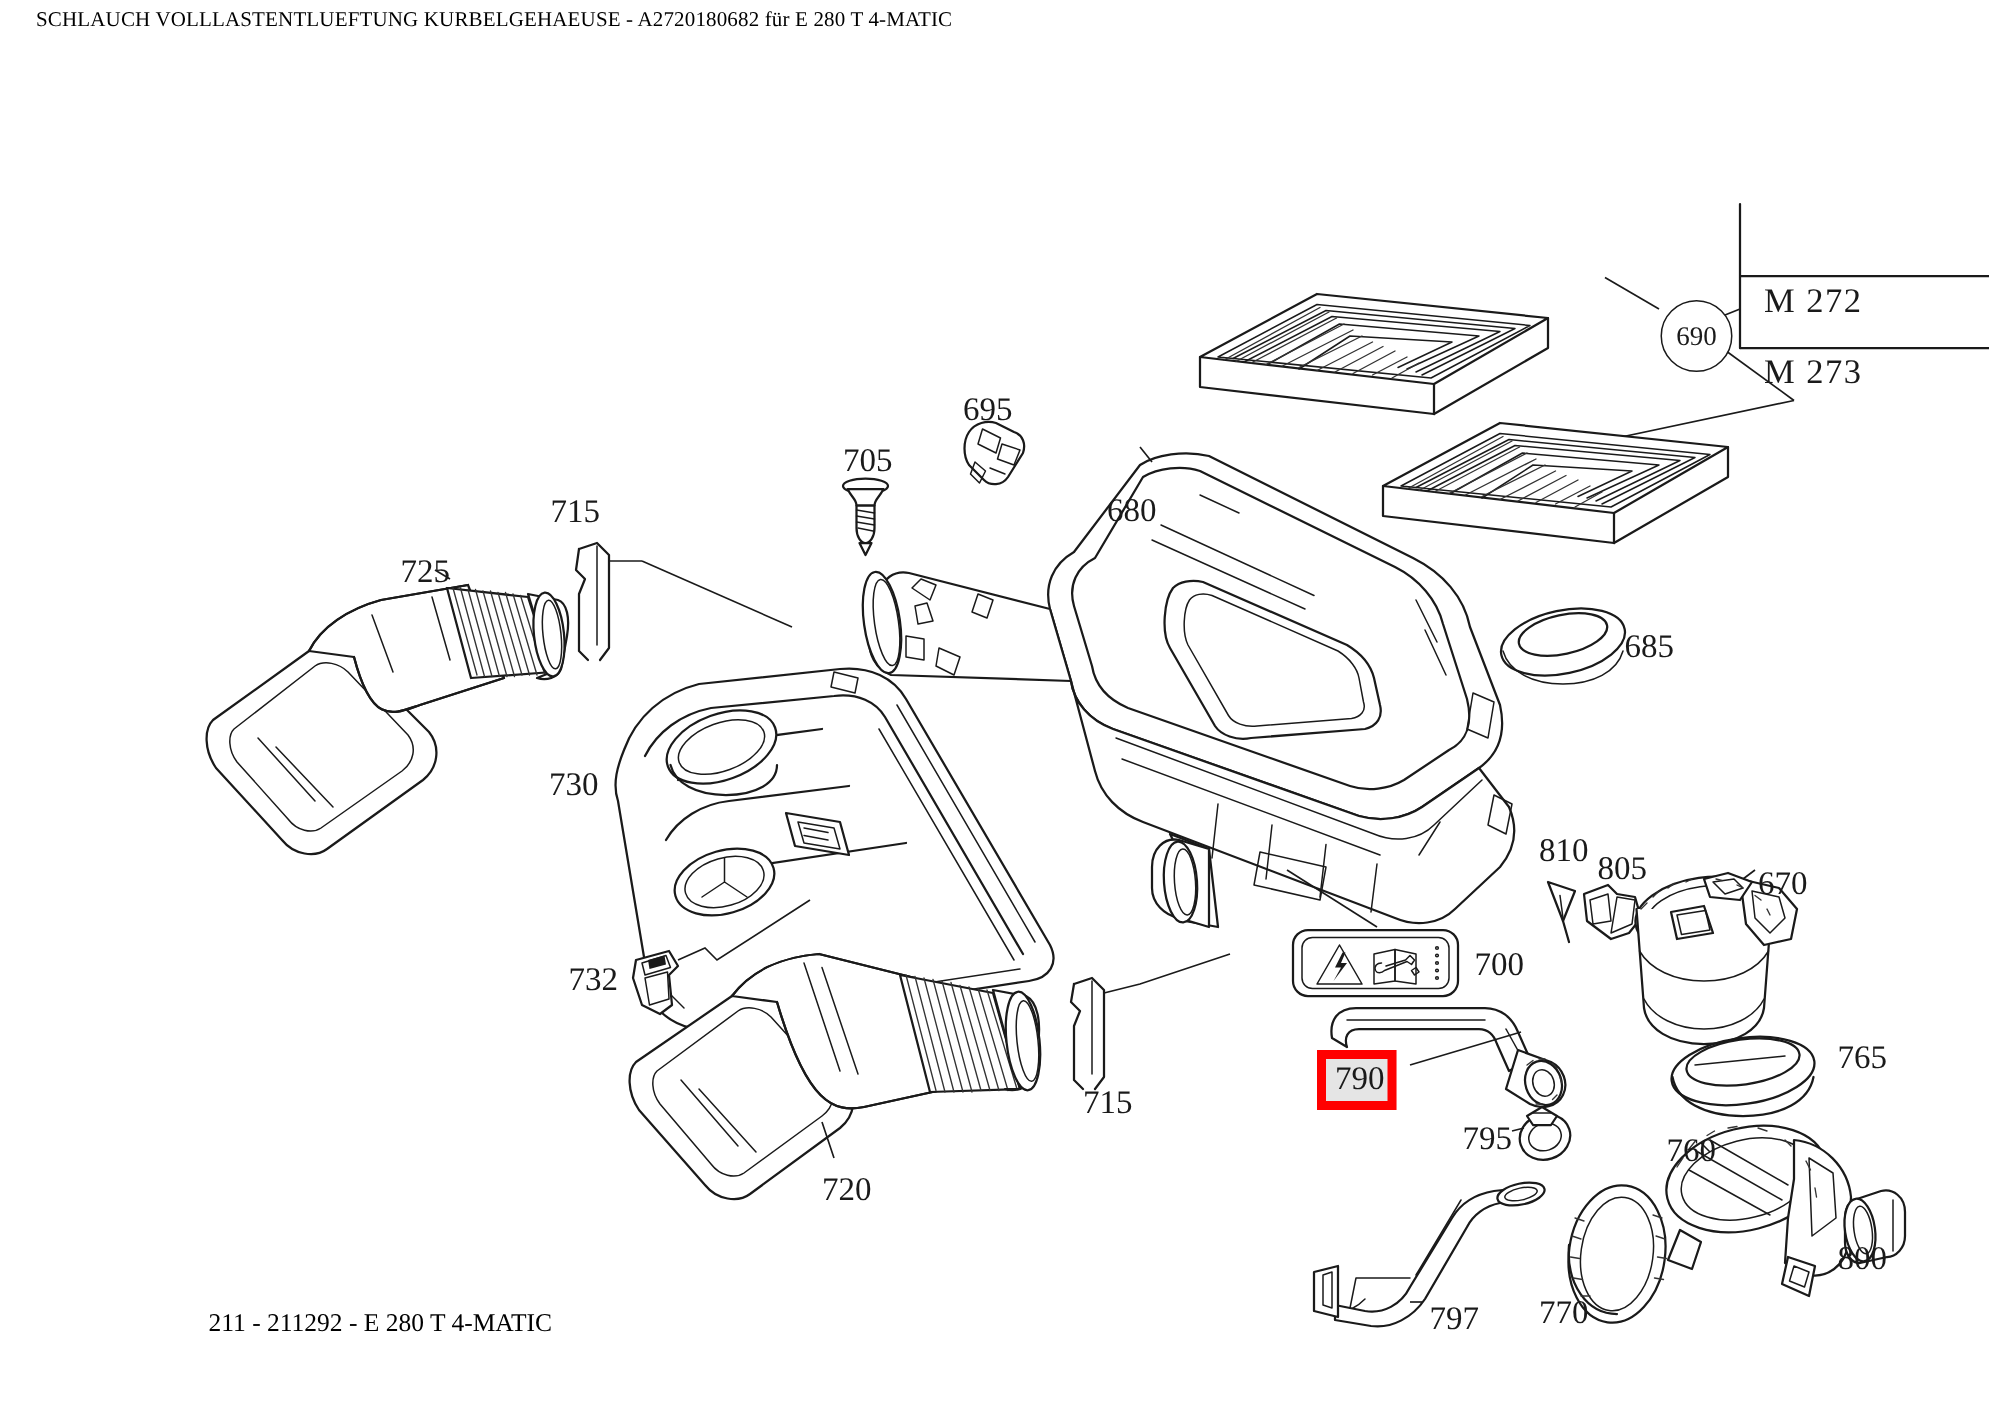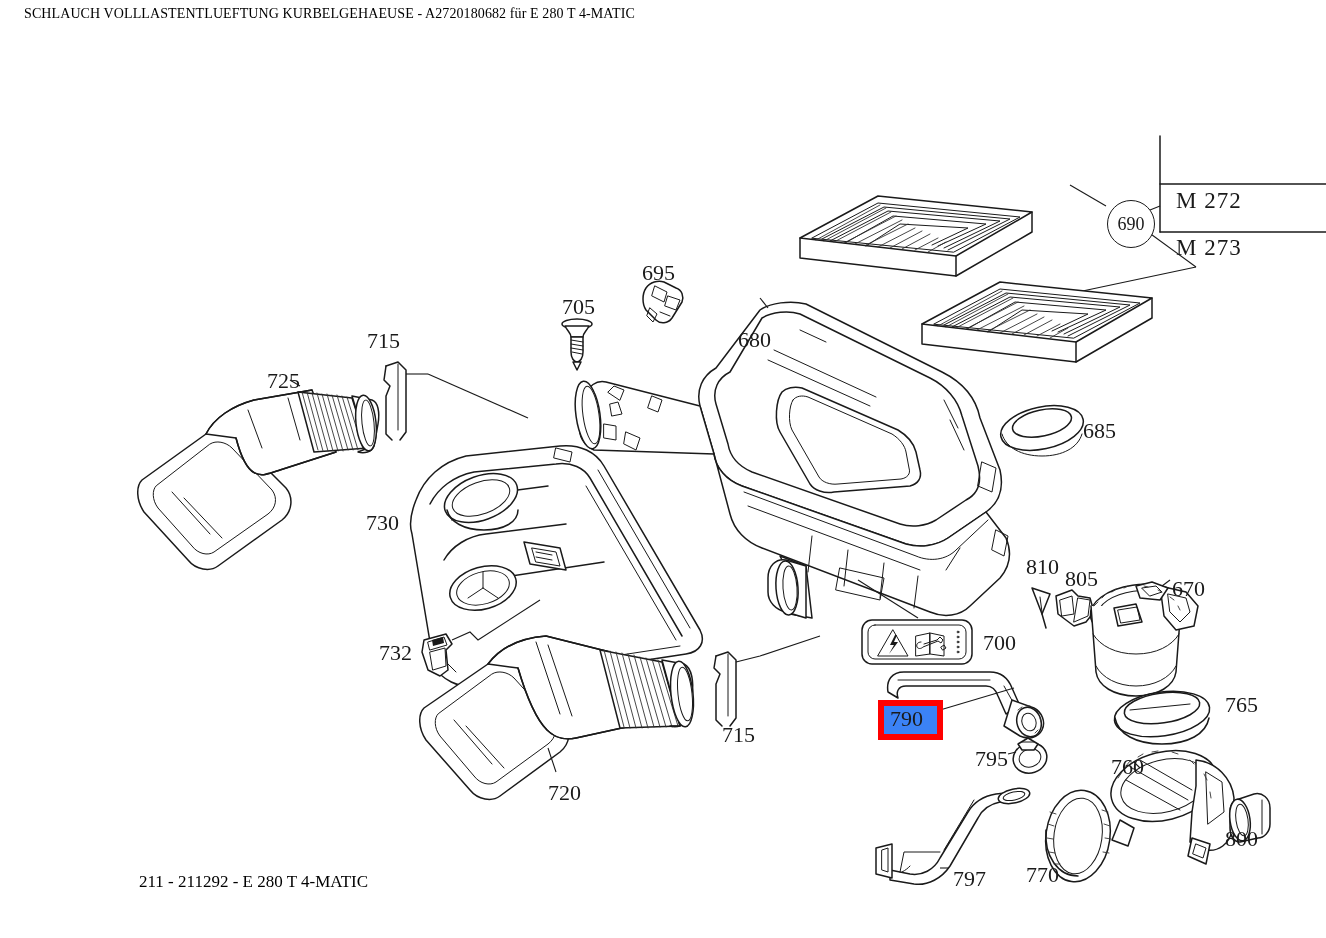--- a/index.html
+++ b/index.html
@@ -48,23 +48,23 @@
   }
   .callout {
     position: absolute;
     font-family: "Liberation Serif", "DejaVu Serif", serif;
     font-size: 22px;
     color: #1a1a1a;
     white-space: nowrap;
     line-height: 1;
   }
   .callout.boxed {
-    background: #3b82f6;
+    background: #e5e5e5;
     border: 6px solid #ff0000;
-    padding: 2px 14px 4px 6px;
+    padding: 2px 2px 4px 6px;
     font-size: 22px;
     color: #1a1a1a;
   }
   .callout.circled {
     border: 1.6px solid #1a1a1a;
     border-radius: 50%;
     width: 46px;
     height: 46px;
     display: flex;
     align-items: center;

